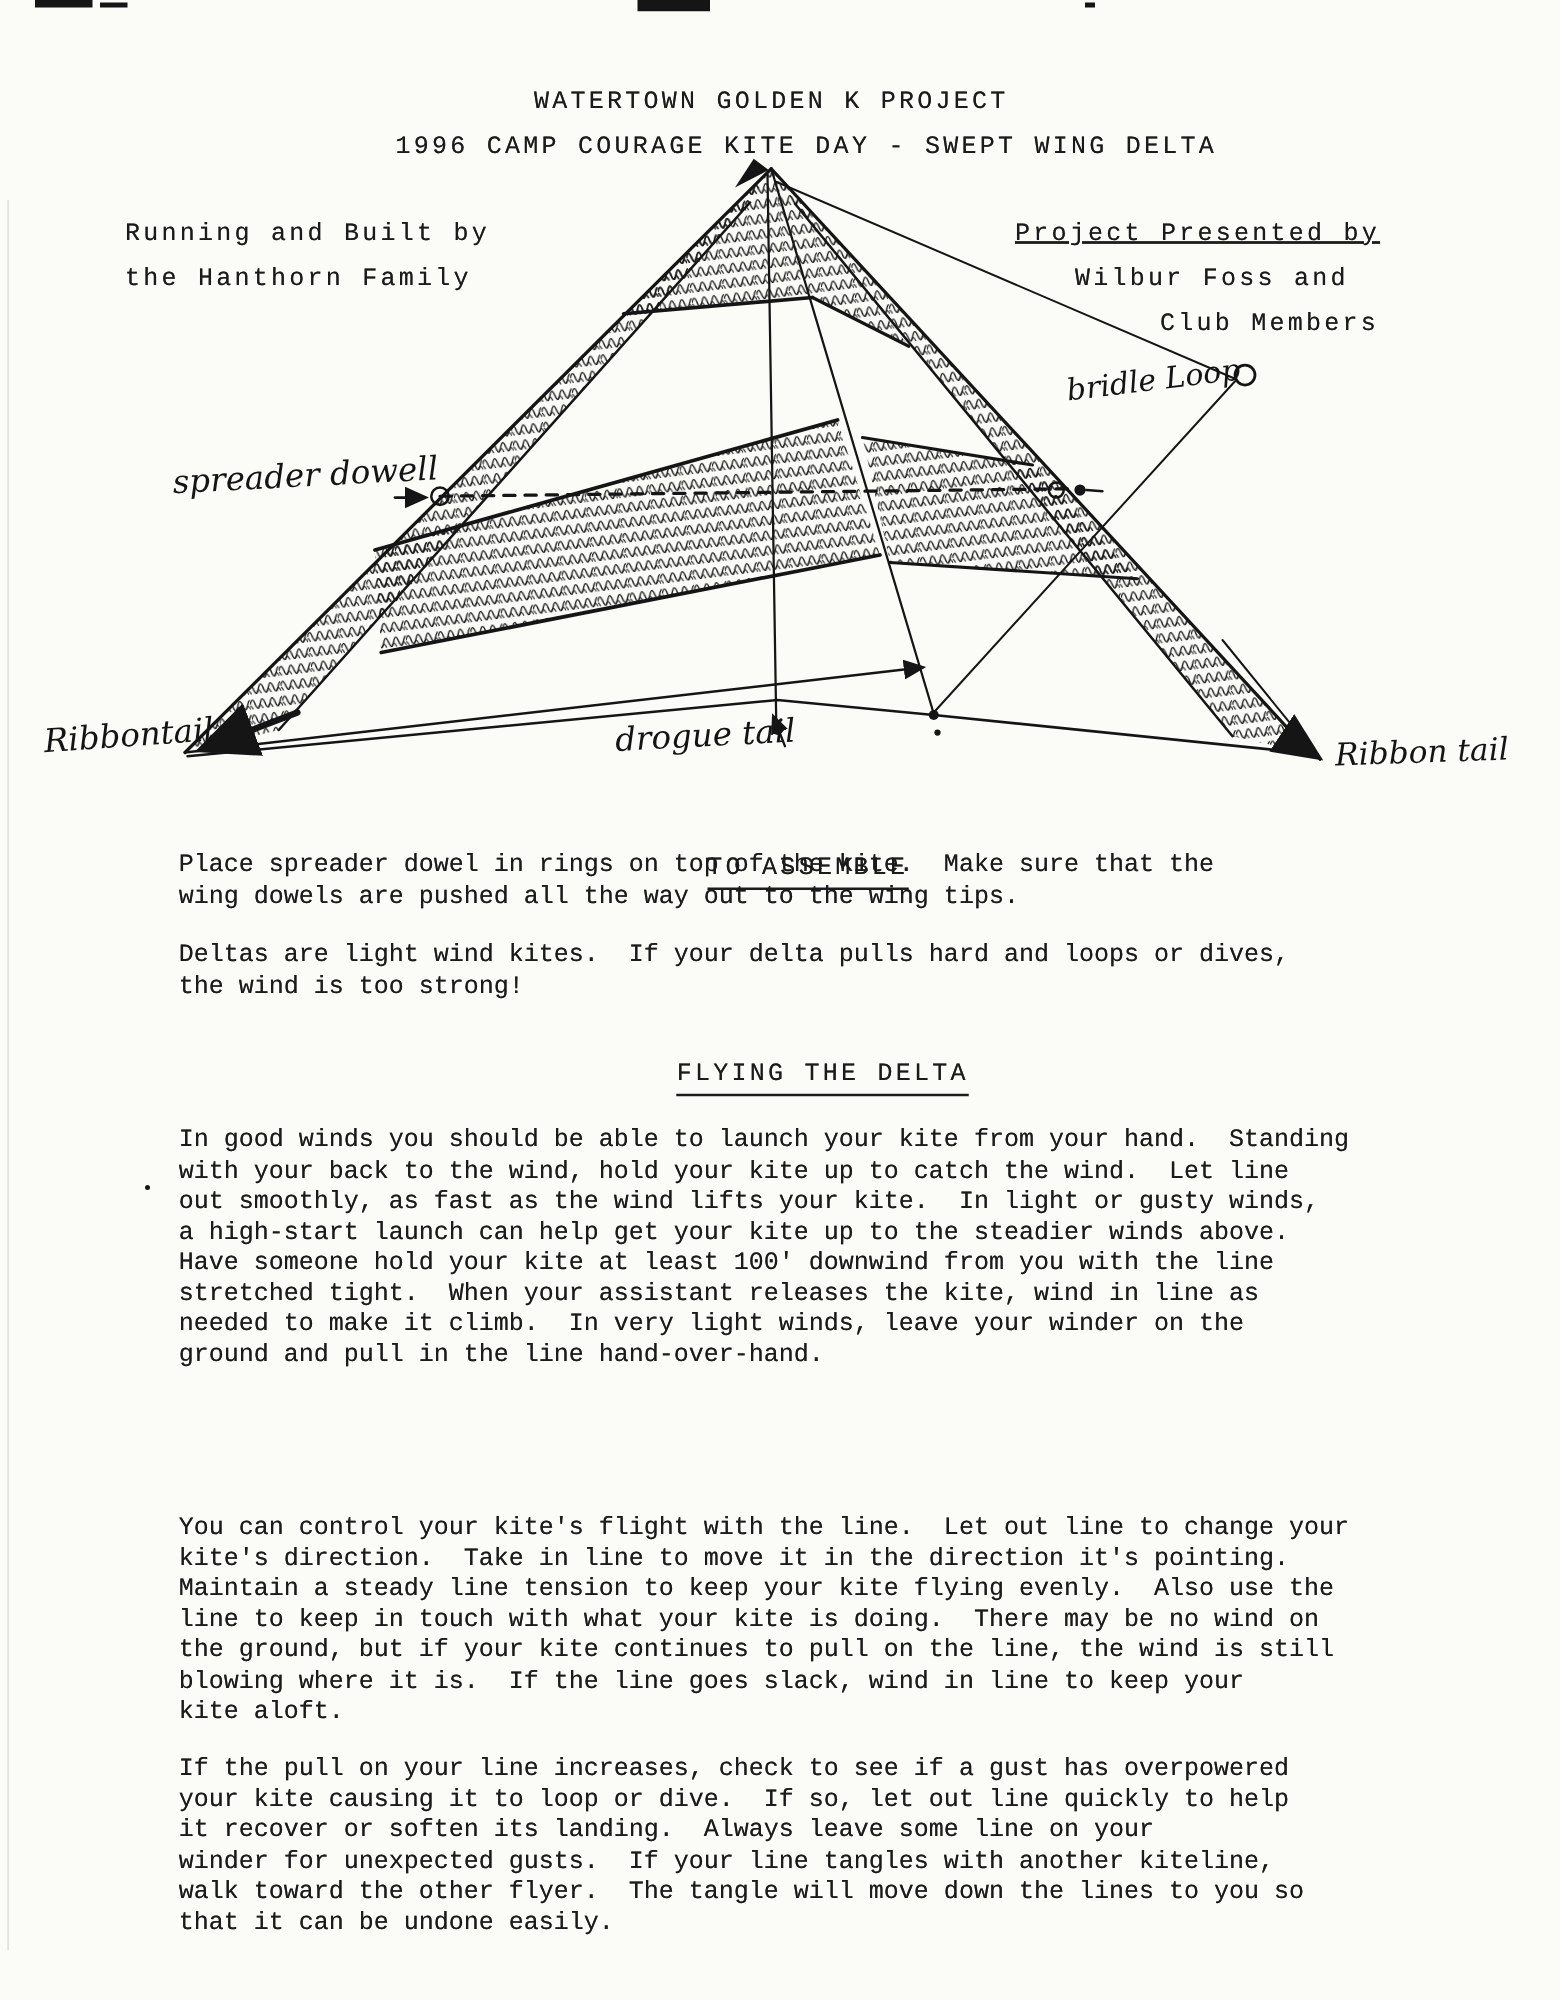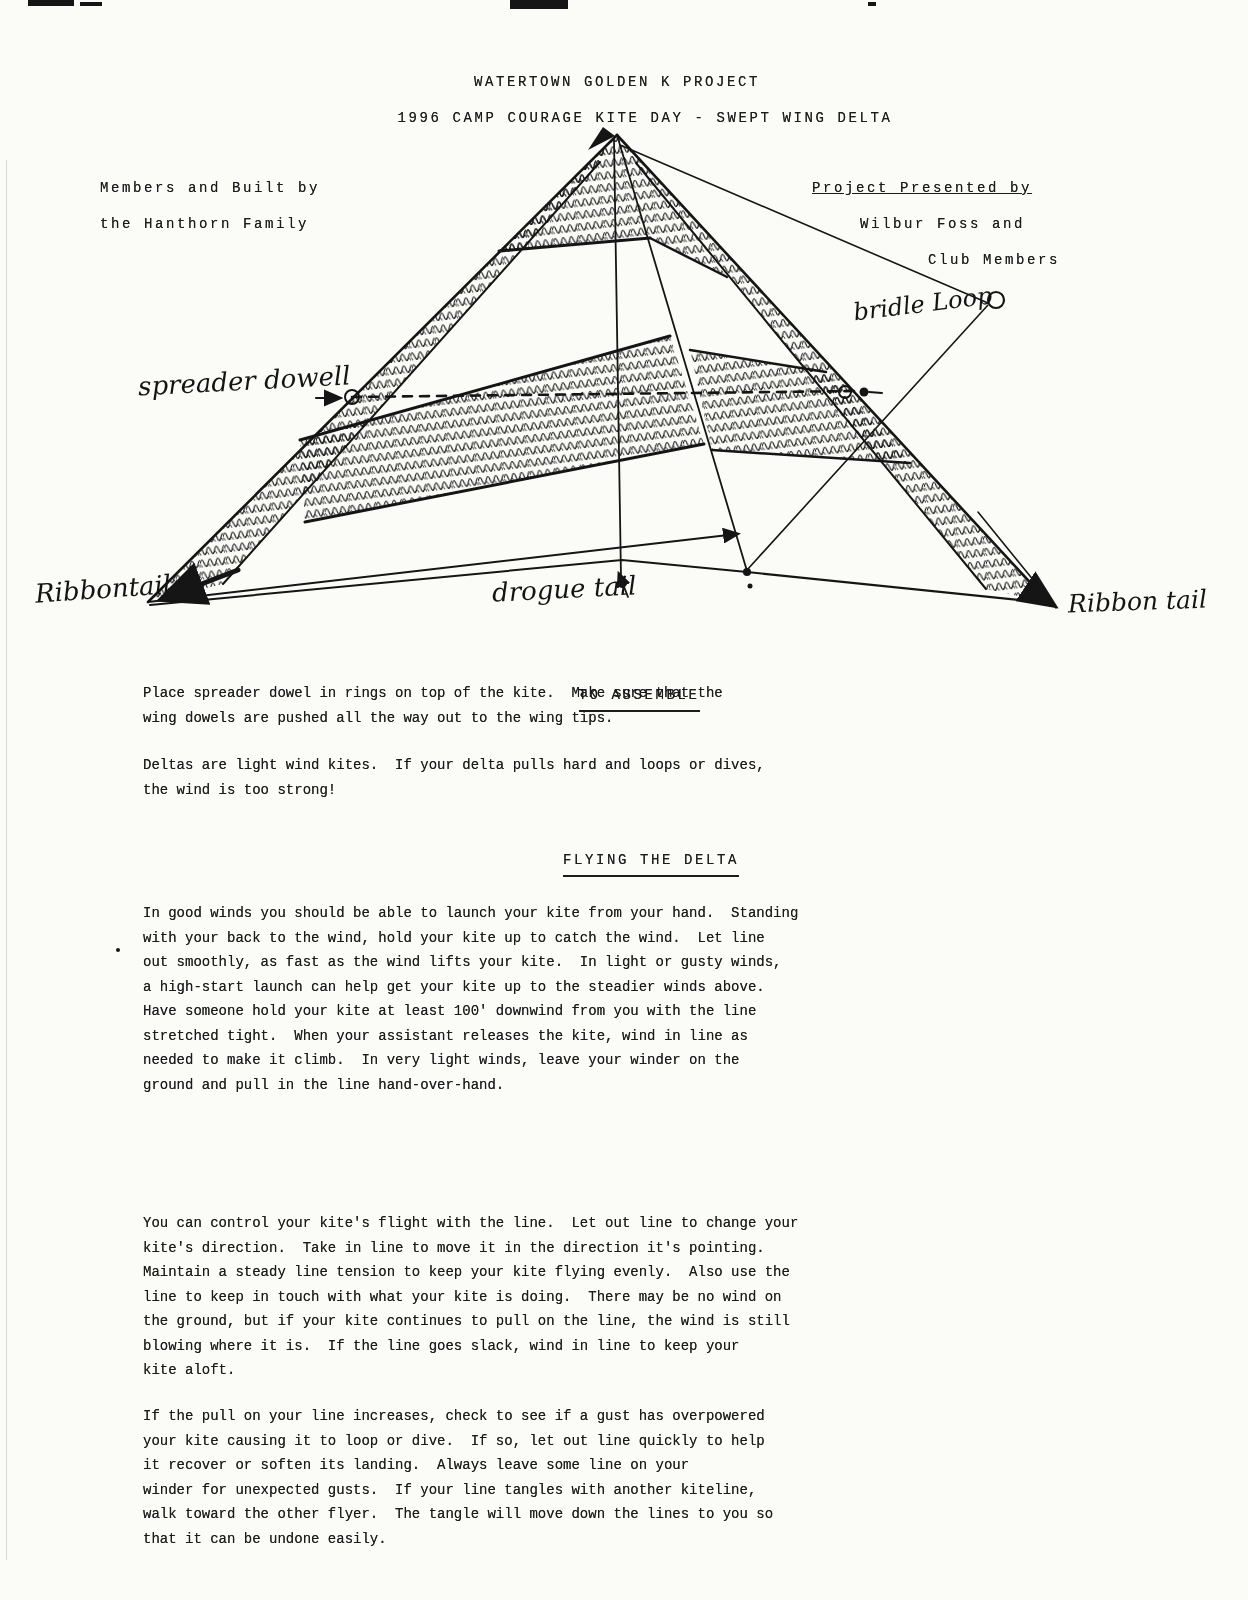--- a/index.html
+++ b/index.html
@@ -7,21 +7,21 @@
     position:relative;
     width:1248px;height:1600px;
     margin:0 auto;
     background:#fbfbf8;
     overflow:hidden;
     font-family:"Liberation Mono","DejaVu Sans Mono",monospace;
     color:#1b1b1b;
   }
   .typed{
     position:absolute;
-    font-size:14px;
+    font-size:20px;
     line-height:24.5px;
     white-space:pre-wrap;
     text-shadow:0 0 0.5px rgba(20,20,20,.7);
   }
   .spaced{letter-spacing:2.6px;}
   .centerline{left:0;width:1234px;text-align:center;}
   .heading span{
     display:inline-block;
     border-bottom:2px solid #1c1c1c;
     padding-bottom:3px;
@@ -46,21 +46,21 @@
   <div class="artifact" style="left:28px;top:0;width:46px;height:6px;"></div>
   <div class="artifact" style="left:80px;top:2px;width:22px;height:4px;"></div>
   <div class="artifact" style="left:510px;top:0;width:58px;height:9px;"></div>
   <div class="artifact" style="left:868px;top:2px;width:8px;height:4px;"></div>
   <div class="artifact" style="left:116px;top:948px;width:4px;height:4px;border-radius:2px;"></div>
   <div class="edge-line" style="left:6px;top:160px;width:1px;height:1400px;"></div>
 
   <div class="typed spaced centerline" style="top:70px;">WATERTOWN GOLDEN K PROJECT</div>
   <div class="typed spaced centerline" style="top:106px;padding-left:28px;">1996 CAMP COURAGE KITE DAY - SWEPT WING DELTA</div>
 
-  <div class="typed spaced" style="left:100px;top:176px;">Members and Built by</div>
+  <div class="typed spaced" style="left:100px;top:176px;">Running and Built by</div>
   <div class="typed spaced" style="left:100px;top:212px;">the Hanthorn Family</div>
   <div class="typed spaced" style="left:812px;top:176px;text-decoration:underline;">Project Presented by</div>
   <div class="typed spaced" style="left:860px;top:212px;">Wilbur Foss and</div>
   <div class="typed spaced" style="left:928px;top:248px;">Club Members</div>
 
   <svg class="kite-svg" width="1248" height="660" viewBox="0 0 1248 660">
     <defs>
       <pattern id="scrib" width="26" height="12" patternUnits="userSpaceOnUse" patternTransform="rotate(-7)">
         <path d="M0,8 q2,-7 4,0 t4,0 t4,0 t4,0 t4,0 t4,0 t4,0" stroke="#1a1a1a" stroke-width="1.1" fill="none"></path>
         <path d="M-2,12 q2,-6 4,0 t4,0 t4,0 t4,0 t4,0 t4,0 t4,0" stroke="#1a1a1a" stroke-width="1" fill="none" opacity="0.85"></path>

